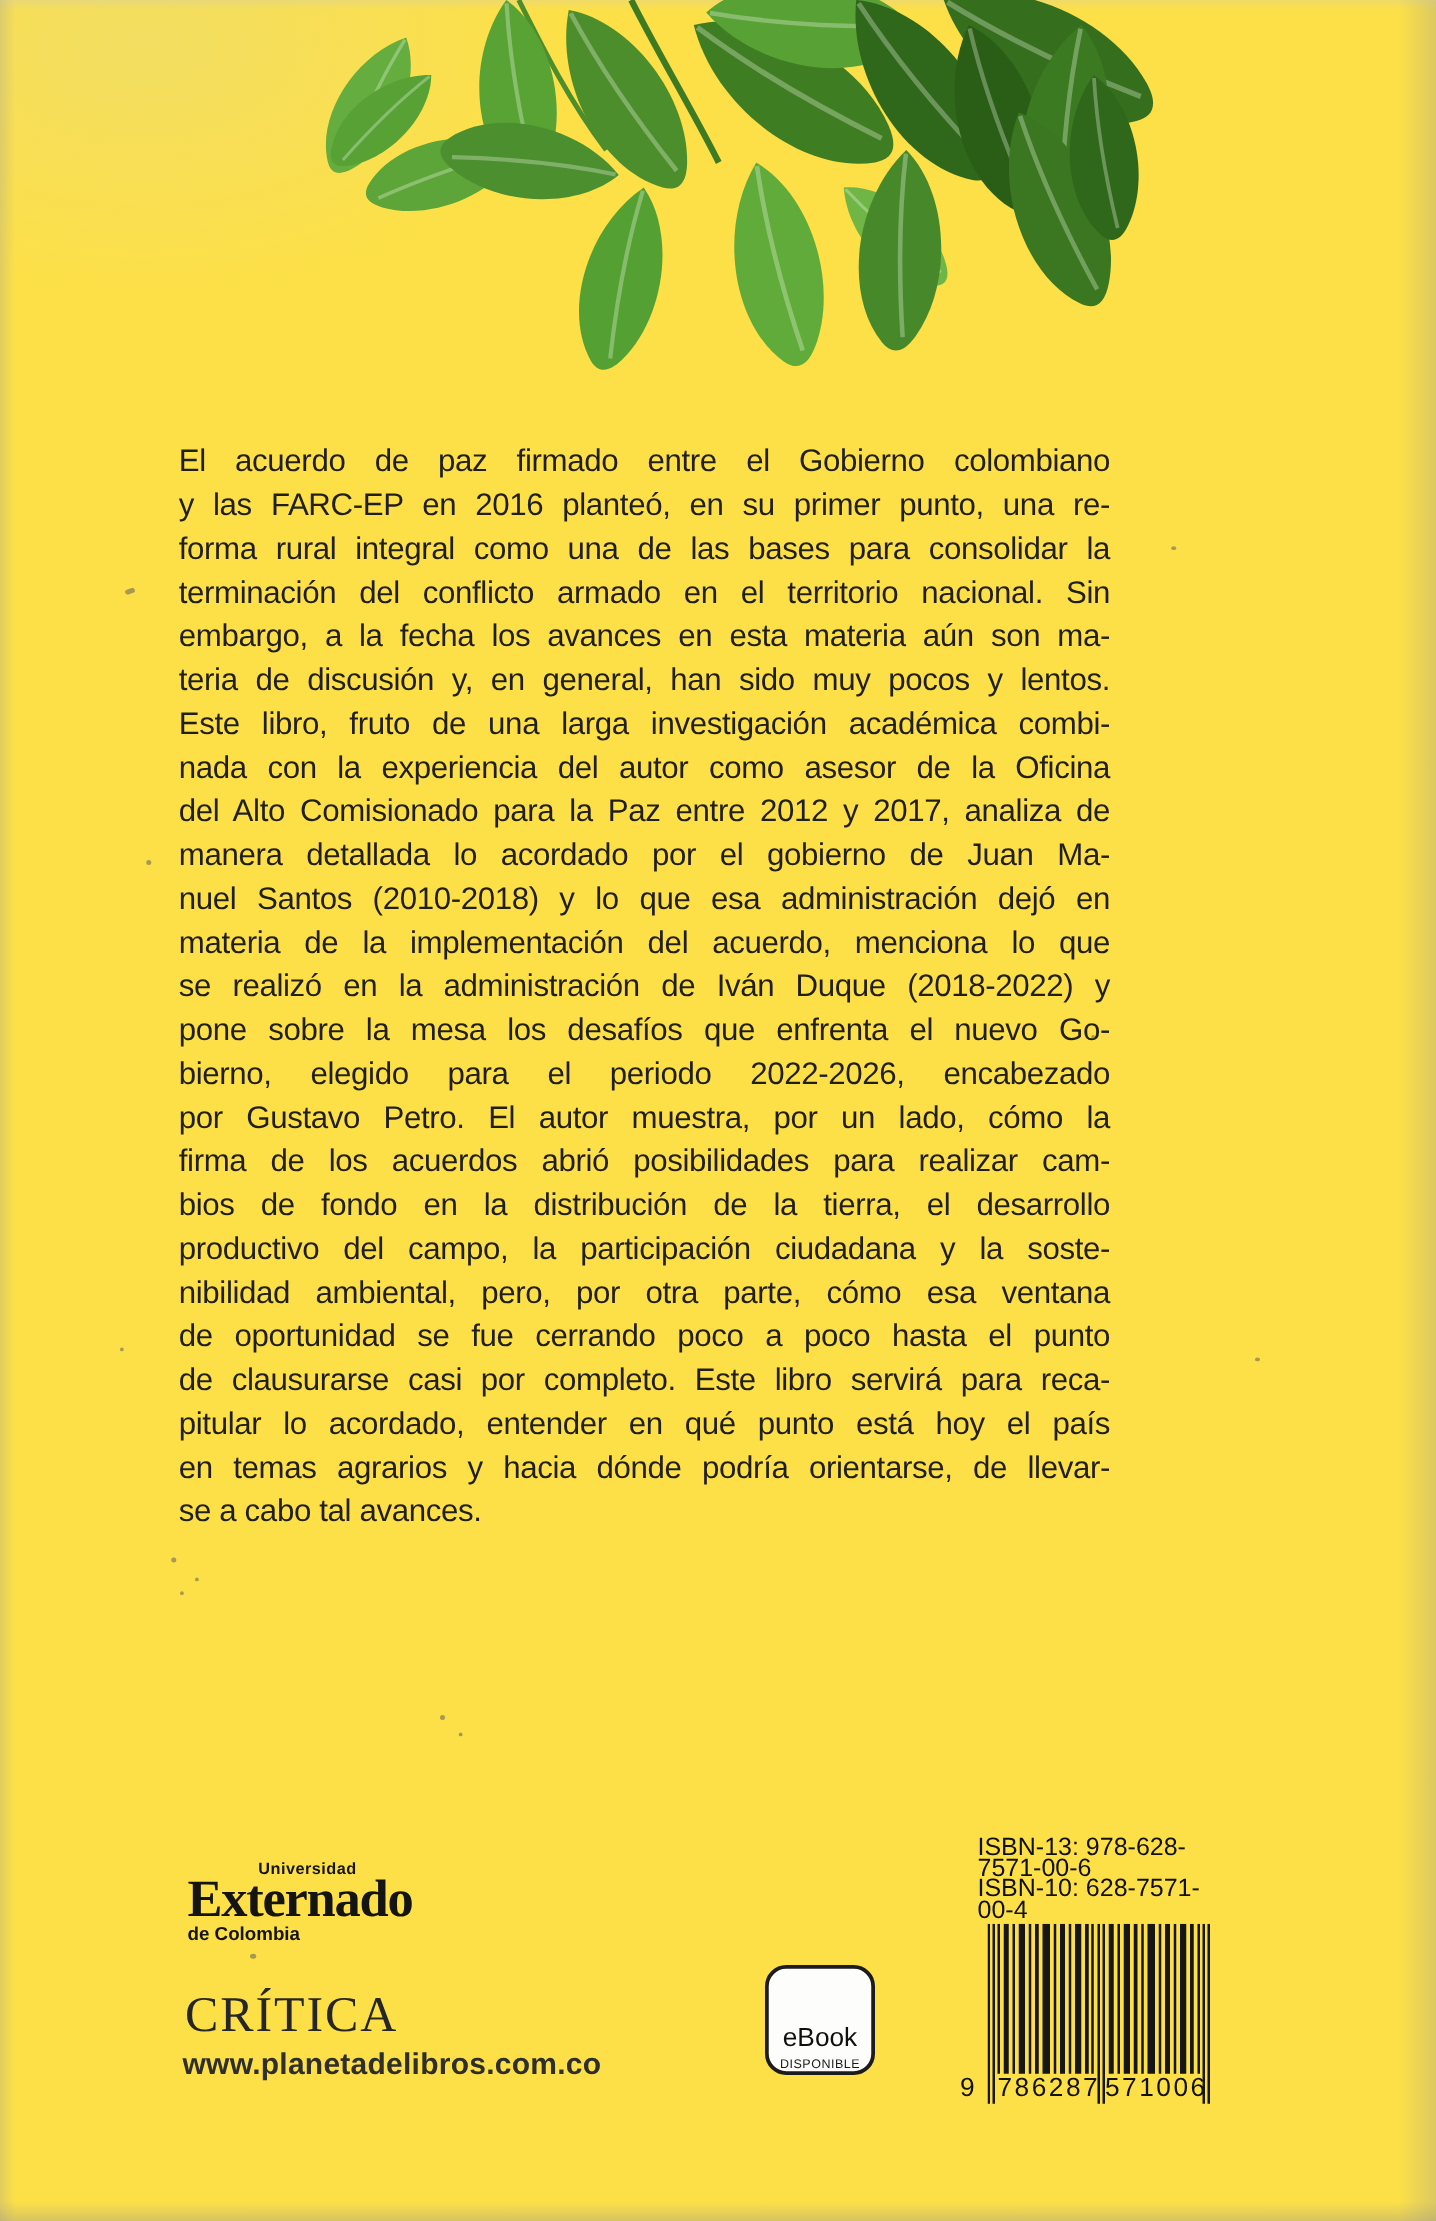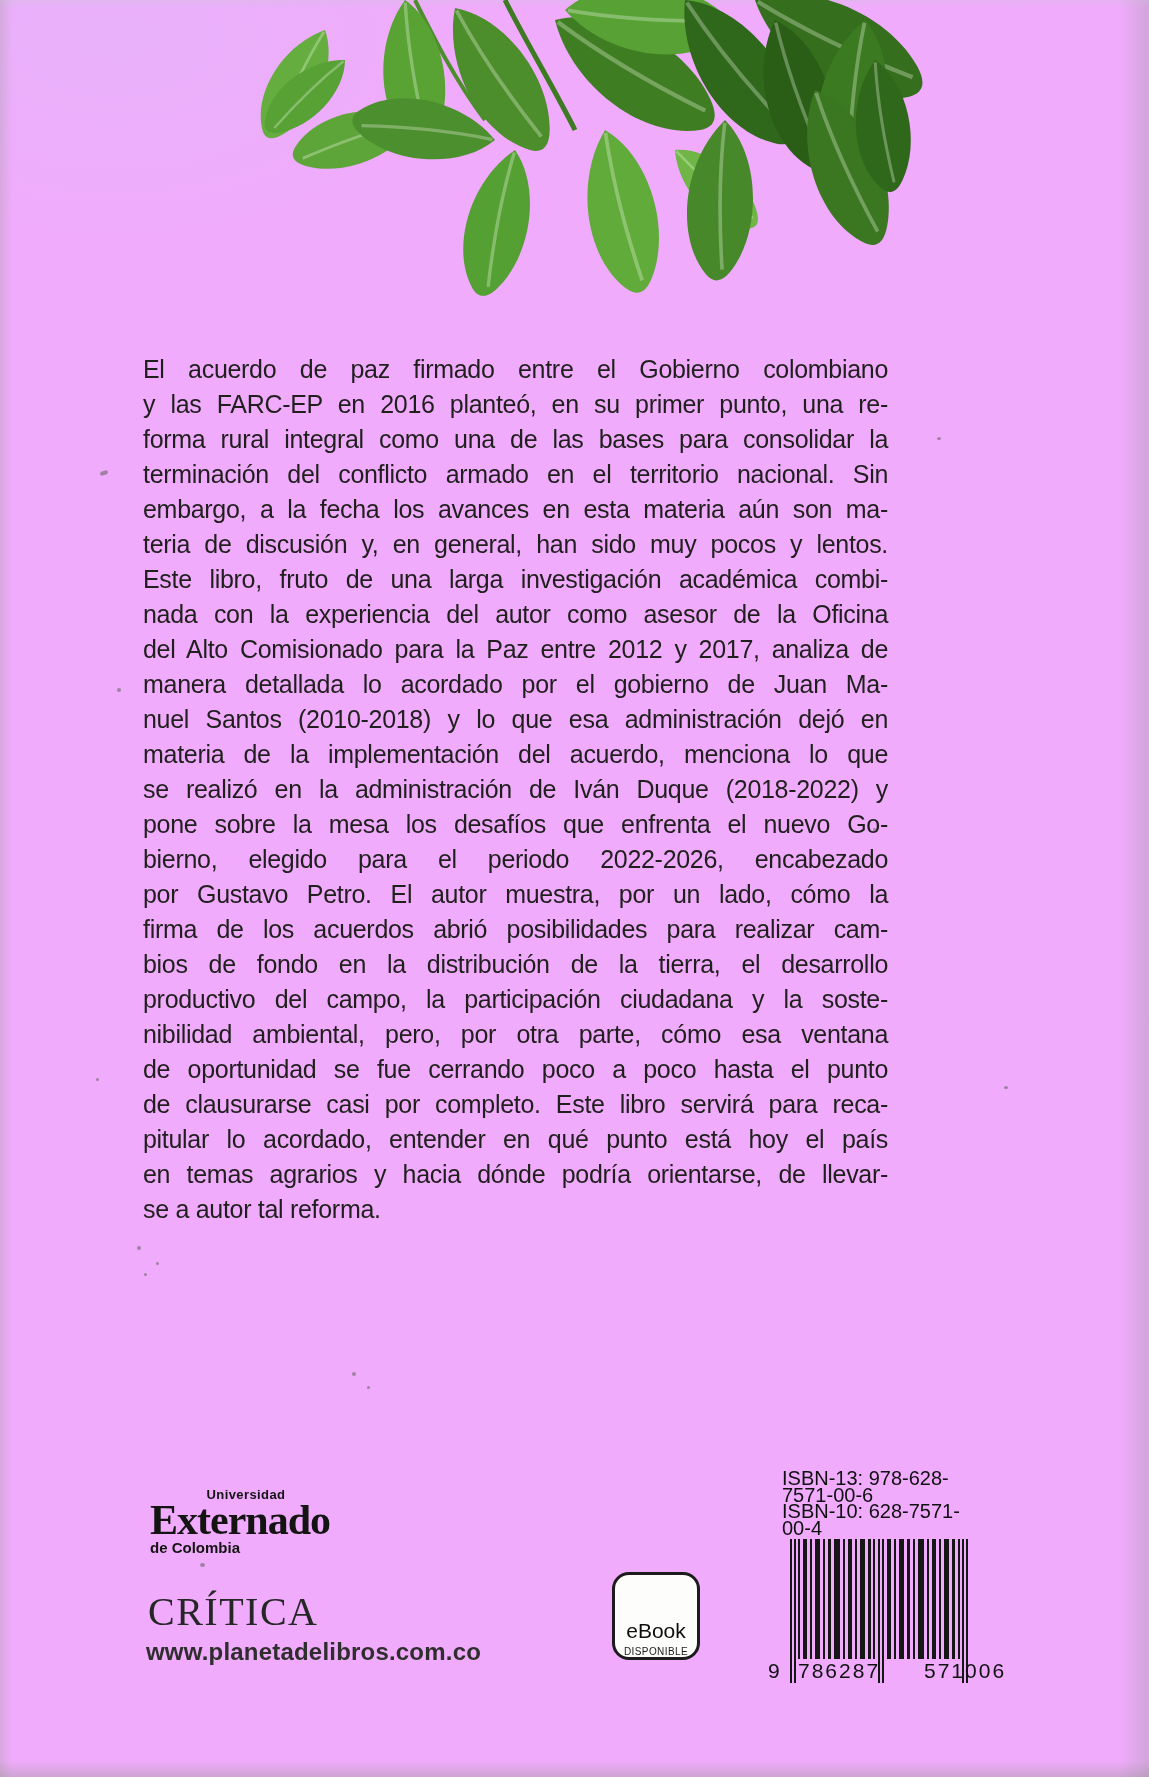--- a/index.html
+++ b/index.html
@@ -1,18 +1,18 @@
 <!DOCTYPE html>
 <html><head>
 <meta charset="utf-8">
 <style>
   html,body { margin:0; padding:0; background:#e9e9e7; }
   .page {
     position:relative; width:1149px; height:1777px;
-    background:#f0abfc; overflow:hidden;
+    background:#fde047; overflow:hidden;
     font-family:"Liberation Sans", sans-serif;
   }
 
   
   .edge { position:absolute; pointer-events:none; }
   .edge-left   { left:0; top:0; width:12px; height:100%;
     background:linear-gradient(to right, rgba(158,158,152,.30), rgba(158,158,152,0)); }
   .edge-right  { right:0; top:0; width:30px; height:100%;
     background:linear-gradient(to left, rgba(148,152,148,.32), rgba(148,152,148,0)); }
   .edge-bottom { left:0; bottom:0; width:100%; height:16px;
@@ -56,21 +56,21 @@
   .ebook-sub   { font-size:10px; letter-spacing:.4px; color:#1a1a1a; margin-top:3px; }
 
   
   .isbn-area { position:absolute; left:766px; top:1470px; width:220px; color:#101010; }
   .isbn-line { margin-left:16px; font-size:20px; line-height:16.5px; letter-spacing:0; }
   .barcode { position:relative; margin-left:24px; margin-top:3px; width:178px; height:152px; }
   .barcode svg { position:absolute; left:0; top:0; }
   .bc-digit { position:absolute; top:120px; font-size:21px; color:#111; }
   .bc-lead  { left:-22px; }
   .bc-g1 { left:8px;  width:78px; text-align:center; letter-spacing:2px; }
-  .bc-g2 { left:94px; width:78px; text-align:center; letter-spacing:2px;padding-left:40px; }
+  .bc-g2 { left:94px; width:78px; text-align:center; letter-spacing:2px; }
 
   
   .speck { position:absolute; background:rgba(95,95,88,.55); border-radius:50%; }
 </style>
 </head>
 <body>
 
 <div class="page">
 
   <div class="edge tint-topleft"></div>
@@ -128,21 +128,21 @@
 bierno, elegido para el periodo 2022-2026, encabezado
 por Gustavo Petro. El autor muestra, por un lado, cómo la
 firma de los acuerdos abrió posibilidades para realizar cam-
 bios de fondo en la distribución de la tierra, el desarrollo
 productivo del campo, la participación ciudadana y la soste-
 nibilidad ambiental, pero, por otra parte, cómo esa ventana
 de oportunidad se fue cerrando poco a poco hasta el punto
 de clausurarse casi por completo. Este libro servirá para reca-
 pitular lo acordado, entender en qué punto está hoy el país
 en temas agrarios y hacia dónde podría orientarse, de llevar-</div>
-    <div id="synopsis-last" class="synopsis-last">se a autor tal reforma.</div>
+    <div id="synopsis-last" class="synopsis-last">se a cabo tal avances.</div>
   </div>
 
   <div class="externado">
     <span class="ext-top">Universidad</span>
     <span class="ext-name">Externado</span>
     <span class="ext-bottom">de Colombia</span>
   </div>
 
   <div class="critica">CRÍTICA</div>
 

